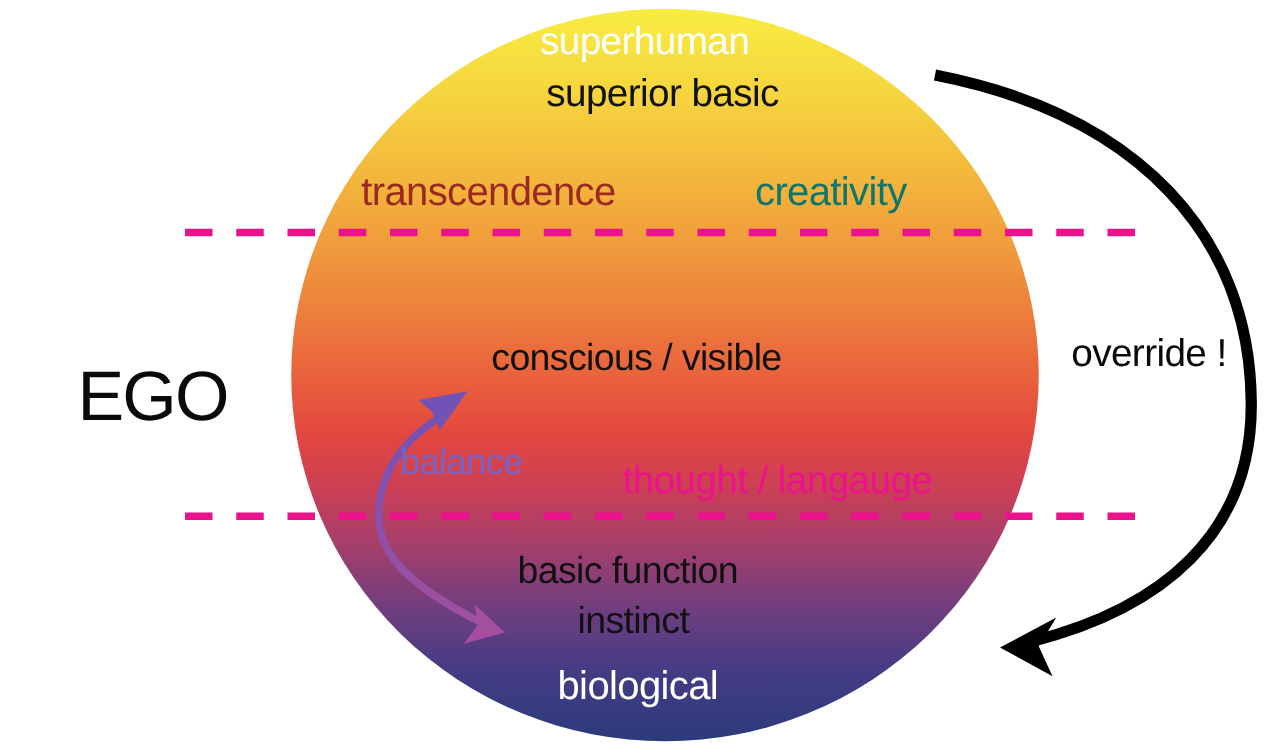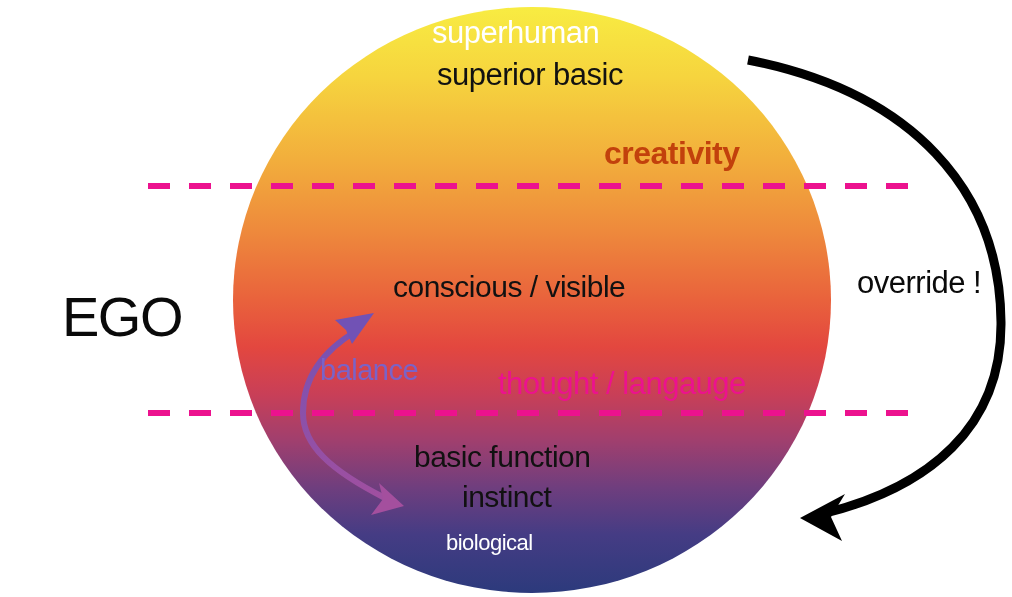--- a/index.html
+++ b/index.html
@@ -37,30 +37,30 @@
   .lbl {
     position: absolute;
     white-space: nowrap;
     line-height: 1;
     letter-spacing: -0.5px;
     color: #000000;
   }
   .lbl-superhuman   { left: 432px; top: 17px;  font-size: 31px; color: #ffffff; }
   .lbl-superior     { left: 437px; top: 59px;  font-size: 31px; color: #111111; }
   .lbl-transcend    { left: 289px; top: 137px; font-size: 32px; color: #9a2a20; }
-  .lbl-creativity   { left: 604px; top: 137px; font-size: 32px; color: #c2410c; font-weight: bold; }
+  .lbl-creativity   { left: 604px; top: 137px; font-size: 32px; color: #0f766e; }
   .lbl-ego          { left: 62px;  top: 273px; font-size: 56px; letter-spacing: -1.5px; color: #0a0a0a; margin-top: 16px; }
   .lbl-conscious    { left: 393px; top: 272px; font-size: 30px; color: #111111; }
   .lbl-override     { left: 857px; top: 267px; font-size: 31px; color: #0a0a0a; }
   .lbl-balance      { left: 320px; top: 356px; font-size: 29px; color: #7a63c8; }
   .lbl-thought      { left: 498px; top: 368px; font-size: 31px; color: #ec128e; }
   .lbl-shadow       { left: 2px;   top: 482px; font-size: 62px; letter-spacing: -2px; color: #0a0a0a; }
   .lbl-basicfn      { left: 414px; top: 442px; font-size: 30px; color: #111111; }
   .lbl-instinct     { left: 462px; top: 482px; font-size: 30px; color: #111111; }
-  .lbl-biological   { left: 446px; top: 532px; font-size: 22px; color: #ffffff; }
+  .lbl-biological   { left: 446px; top: 532px; font-size: 32px; color: #ffffff; }
 </style>
 </head>
 <body>
 
 <div id="canvas">
 
   <div id="gradient-circle"></div>
 
   <svg id="arrow-layer" viewBox="0 0 1012 597" xmlns="http://www.w3.org/2000/svg">
     <defs>
@@ -77,20 +77,21 @@
     <path d="M 748 60 C 912 92, 1000 190, 1001 322 C 1002 428, 928 487, 826 513" fill="none" stroke="#000000" stroke-width="9" stroke-linecap="butt"></path>
     <polygon points="800,518 845,494 831,517 842,541" fill="#000000"></polygon>
 
     <path d="M 358 330 C 315 355, 303 385, 303 413 C 303 445, 330 470, 385 498" fill="none" stroke="url(#purpleGrad)" stroke-width="6" stroke-linecap="butt"></path>
     <polygon points="374,313 335,320 346,330 352,344" fill="#7152b5"></polygon>
     <polygon points="404,506 379,483 383,499 371,515" fill="#a44f9e"></polygon>
   </svg>
 
   <div class="lbl lbl-superhuman">superhuman</div>
   <div class="lbl lbl-superior">superior basic</div>
+  <div class="lbl lbl-transcend">transcendence</div>
   <div class="lbl lbl-creativity">creativity</div>
   <div class="lbl lbl-conscious">conscious / visible</div>
   <div class="lbl lbl-balance">balance</div>
   <div class="lbl lbl-thought">thought / langauge</div>
   <div class="lbl lbl-basicfn">basic function</div>
   <div class="lbl lbl-instinct">instinct</div>
   <div class="lbl lbl-biological">biological</div>
 
   <div class="lbl lbl-ego">EGO</div>
   <div class="lbl lbl-override">override !</div>

